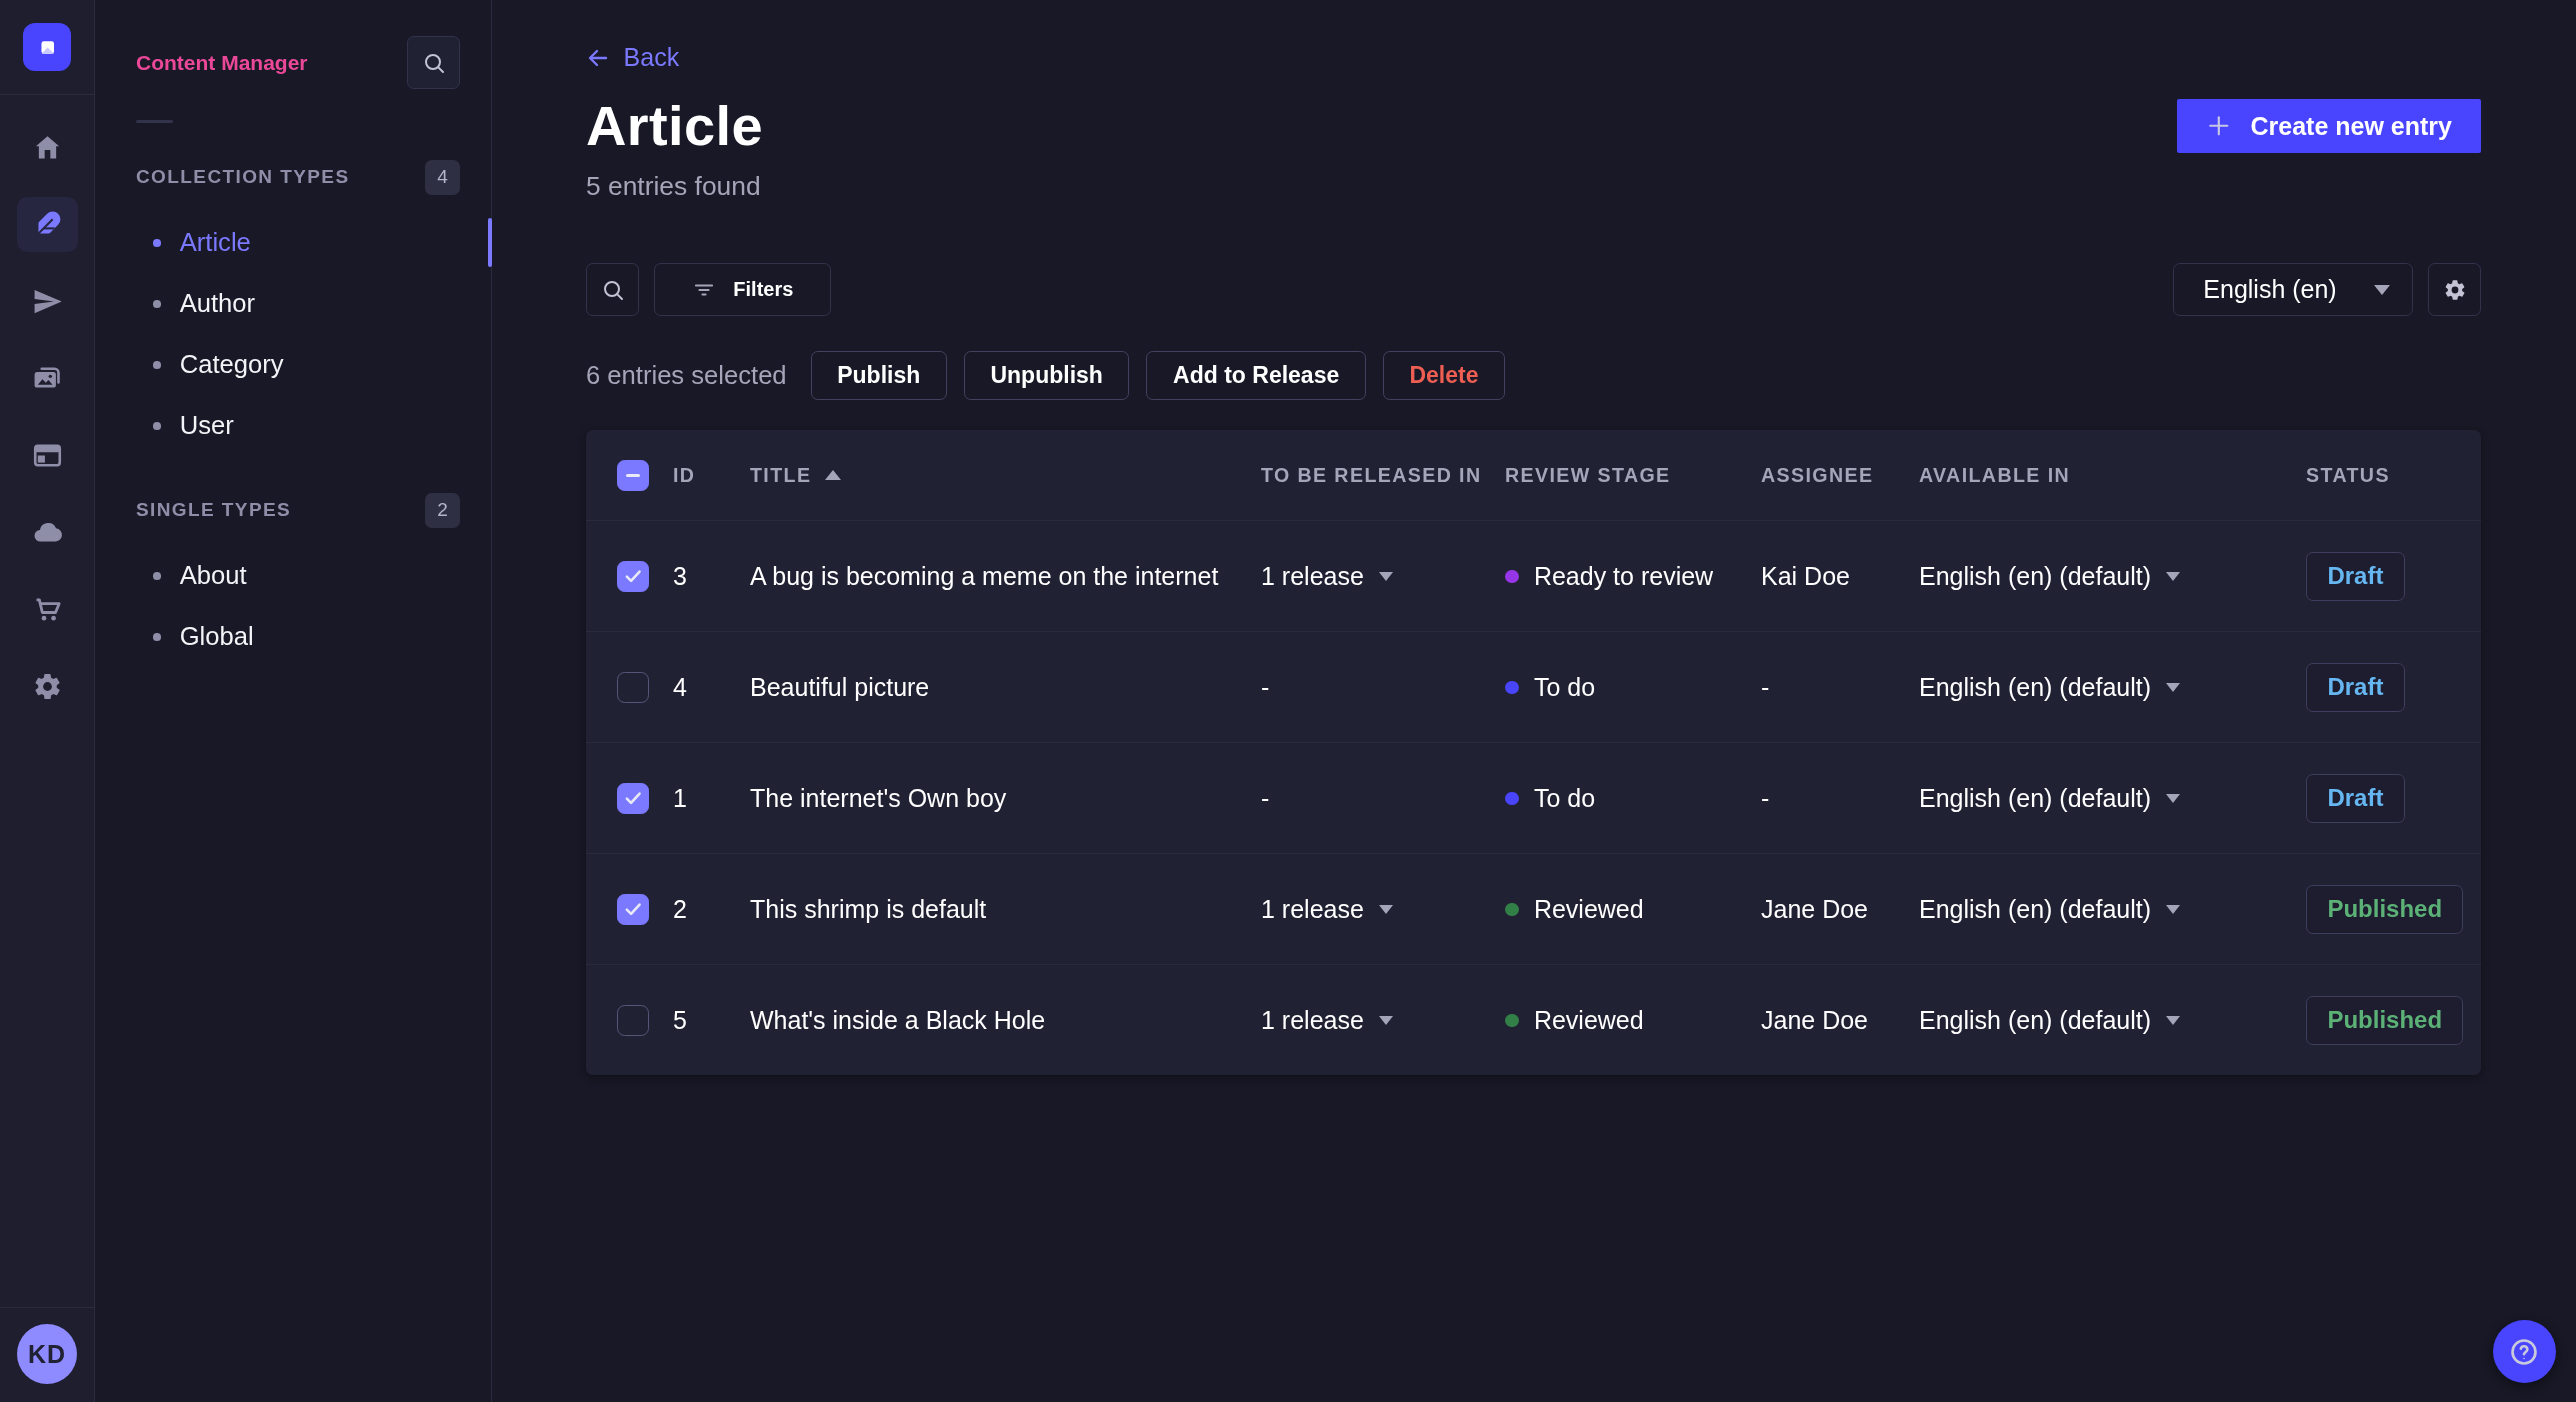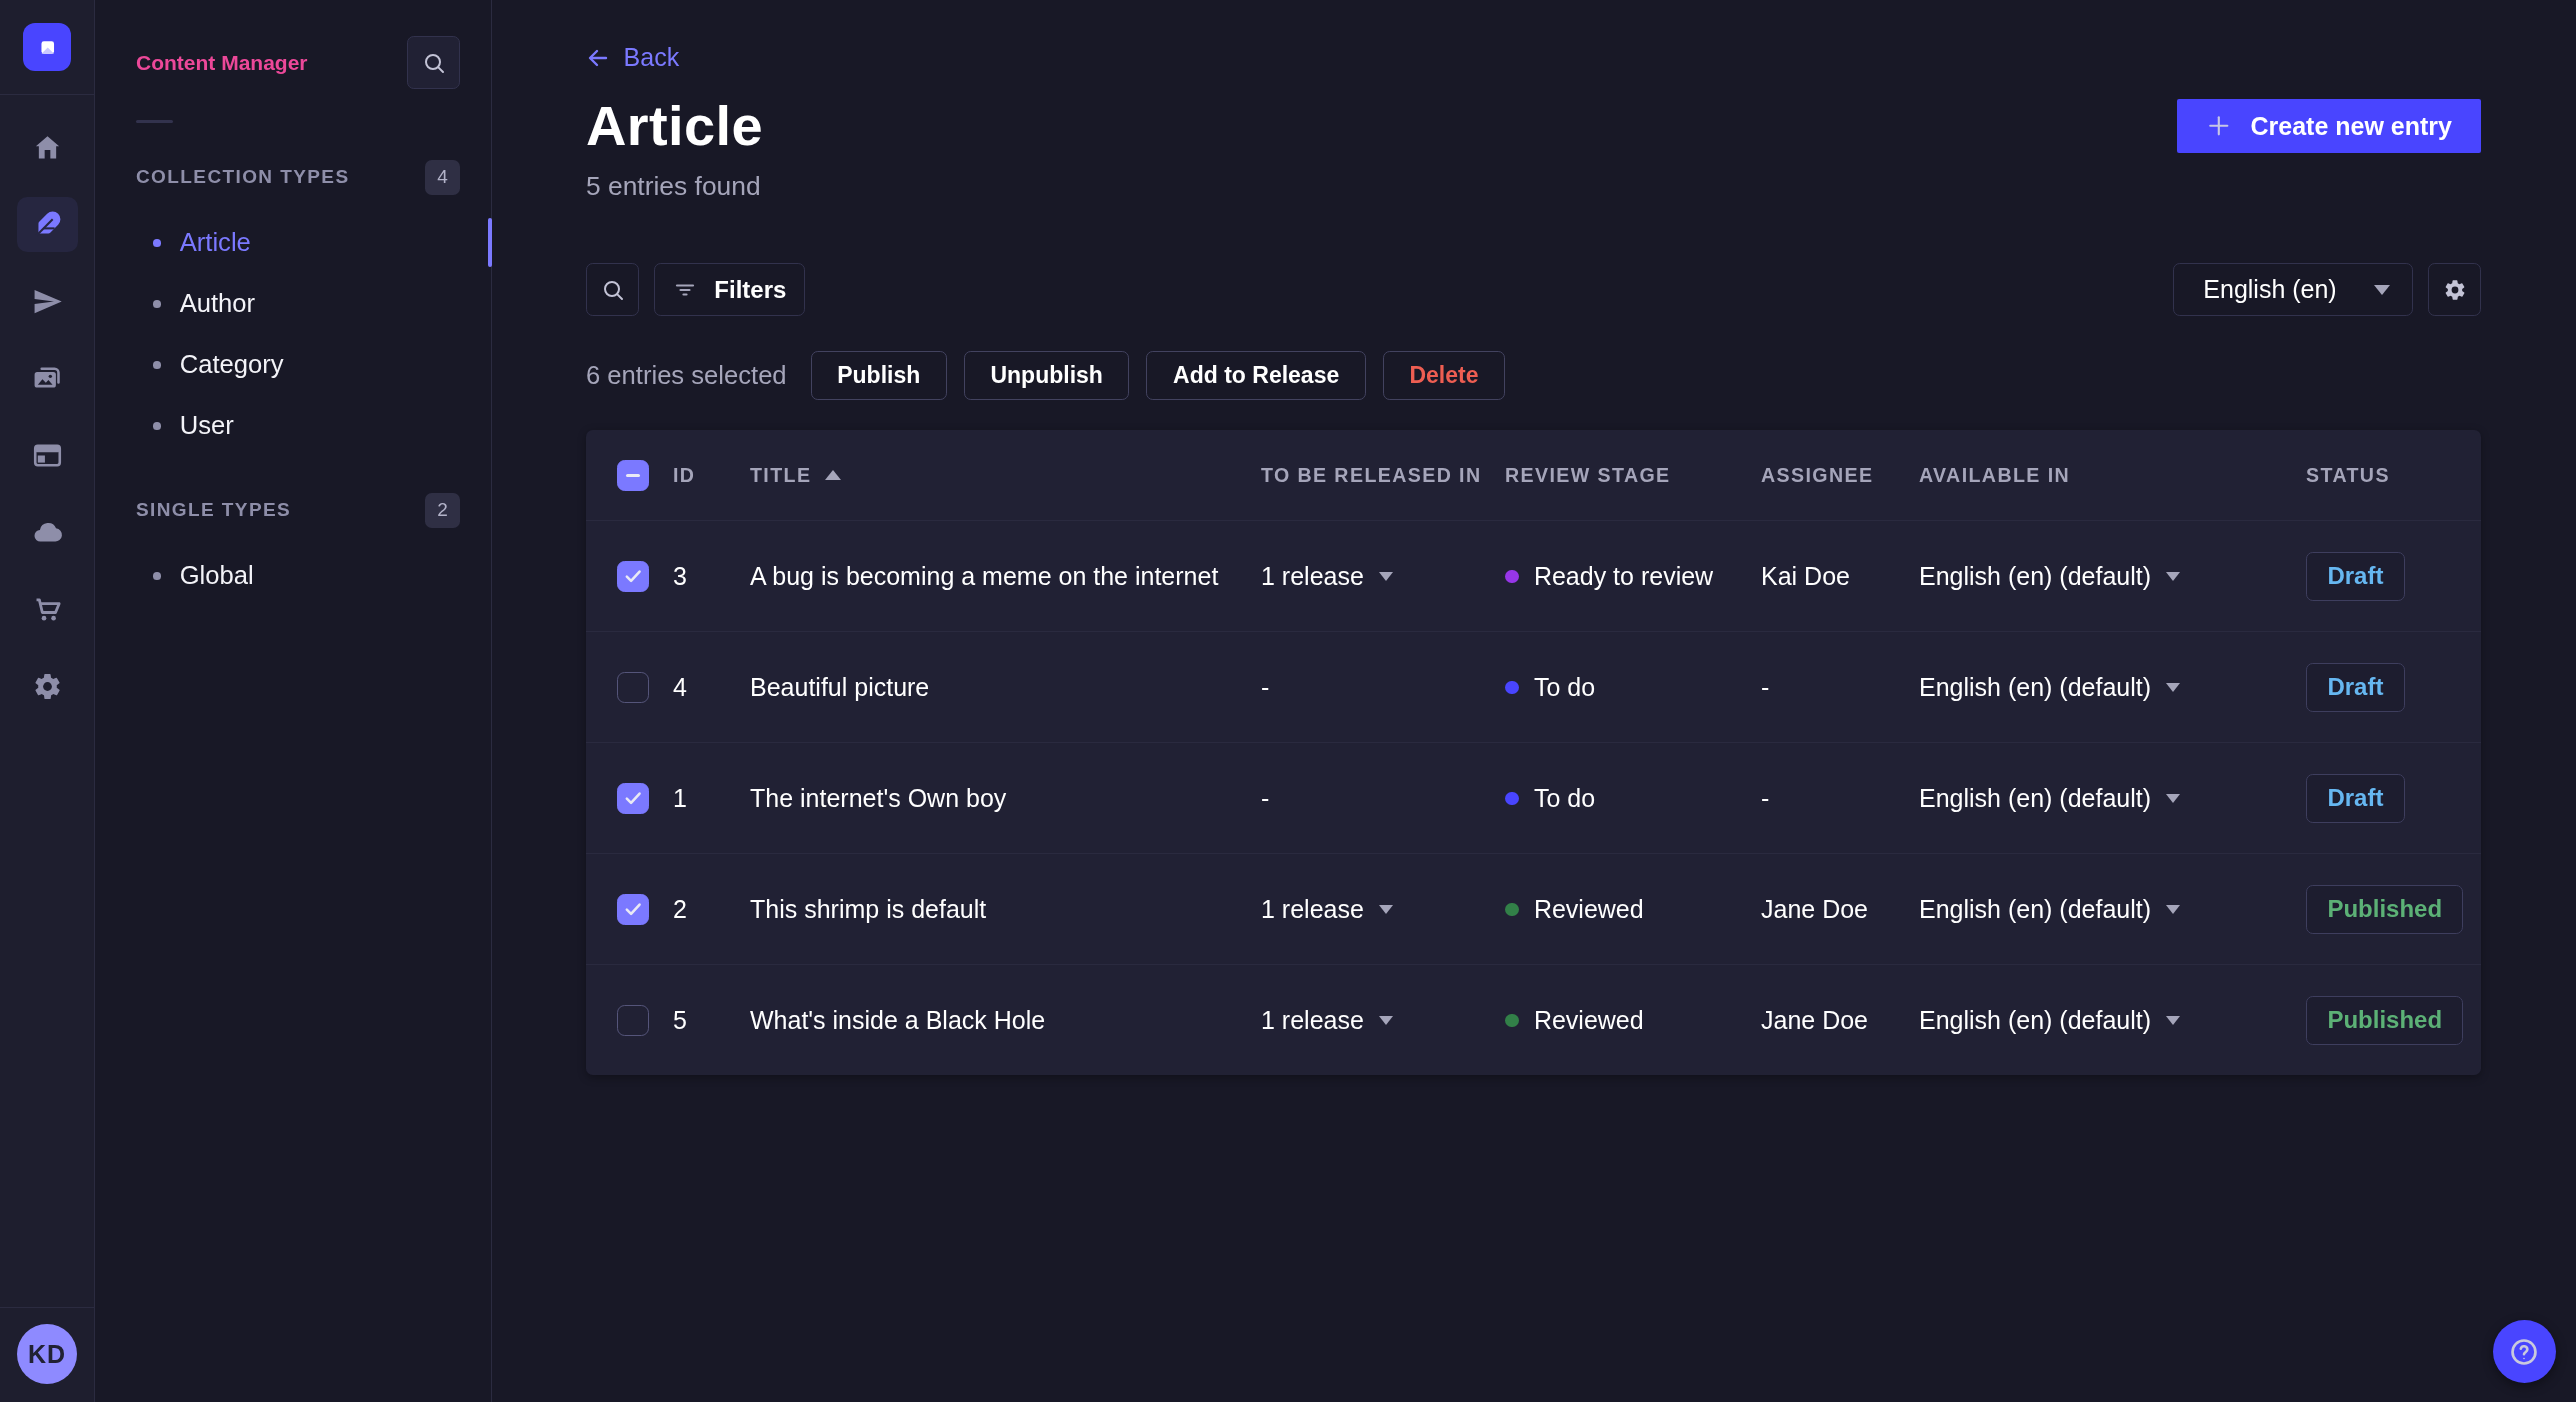--- a/index.html
+++ b/index.html
@@ -64,23 +64,23 @@
   .page-title { font-size:56px; font-weight:bold; margin-top:20.4px; letter-spacing:0.4px; }
   .subtitle { font-size:26.4px; color:#a5a5ba; margin-top:13.6px; }
   .create-btn { position:absolute; top:99px; right:95px; height:54px; padding:0 29px;
                 background:#4945ff; border:none; border-radius:2px; display:flex;
                 align-items:center; gap:19px; font-size:25px; font-weight:600; color:#ffffff;
                 font-family:inherit; cursor:pointer; }
   .create-btn svg { width:25.6px; height:25.6px; color:#c7c6e5; }
 
   .toolbar { margin-top:61px; display:flex; align-items:center; justify-content:space-between; }
   .toolbar-left, .toolbar-right { display:flex; align-items:center; gap:15.3px; }
-  .filters-btn { height:53px; padding:0 18px; border:0.9px solid #32324d; border-radius:6.8px;
+  .filters-btn { height:53px; padding:0 37px; border:0.9px solid #32324d; border-radius:6.8px;
                  background:transparent; color:#ffffff; display:flex; align-items:center;
-                 gap:17px; font-size:24px; font-weight:600; font-family:inherit; cursor:pointer; }
+                 gap:17px; font-size:20px; font-weight:600; font-family:inherit; cursor:pointer; }
   .filters-btn svg { width:24px; height:24px; color:#a5a5ba; }
   .locale-select { height:53px; min-width:235px; padding:0 22px 0 29px; border:0.9px solid #32324d;
                    border-radius:6.8px; display:flex; align-items:center; gap:37px;
                    justify-content:space-between; font-size:25px; cursor:pointer; }
 
   .caret-down { width:0; height:0; border-left:8.5px solid transparent;
                 border-right:8.5px solid transparent; border-top:10.2px solid #a5a5ba; }
   .caret-sm { border-left-width:7.7px; border-right-width:7.7px; border-top-width:9.4px; }
 
   .selection-row { margin-top:34px; display:flex; align-items:center; height:51px; }
@@ -225,20 +225,24 @@
     </div>
   </div>
 
   <div class="section-head">
     <span class="section-label">SINGLE TYPES</span>
     <span class="count-badge">2</span>
   </div>
   <div class="section-items">
     <div class="nav-item">
       <span class="nav-bullet"></span>
+      <span class="nav-label">About</span>
+    </div>
+    <div class="nav-item">
+      <span class="nav-bullet"></span>
       <span class="nav-label">Global</span>
     </div>
   </div>
 
   <div class="active-indicator"></div>
 </aside>
 
 <main class="main">
 
   <div class="back">

